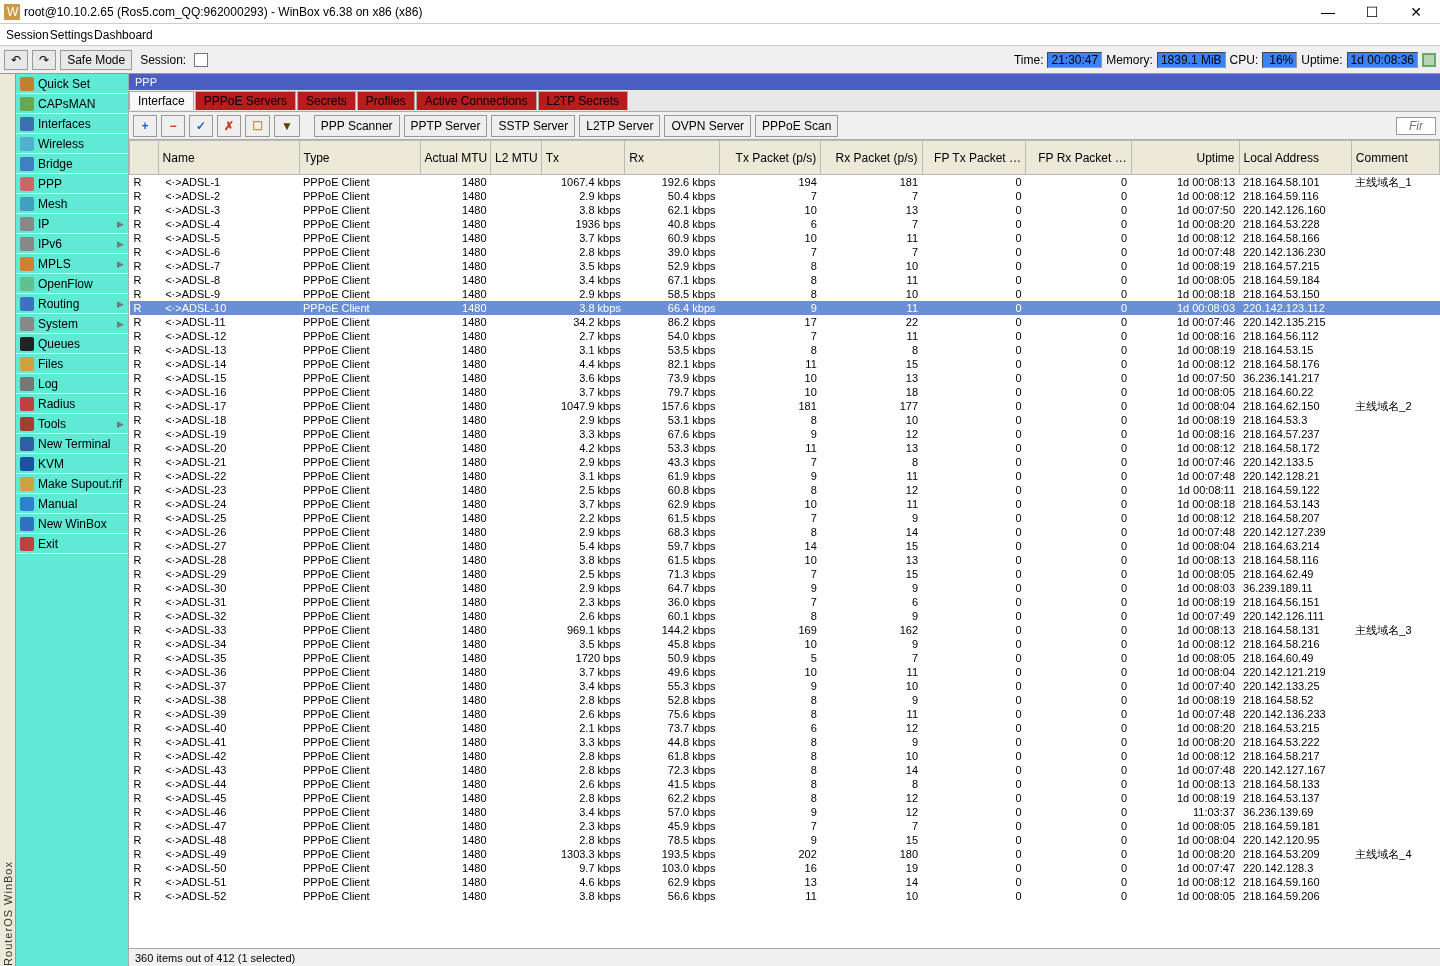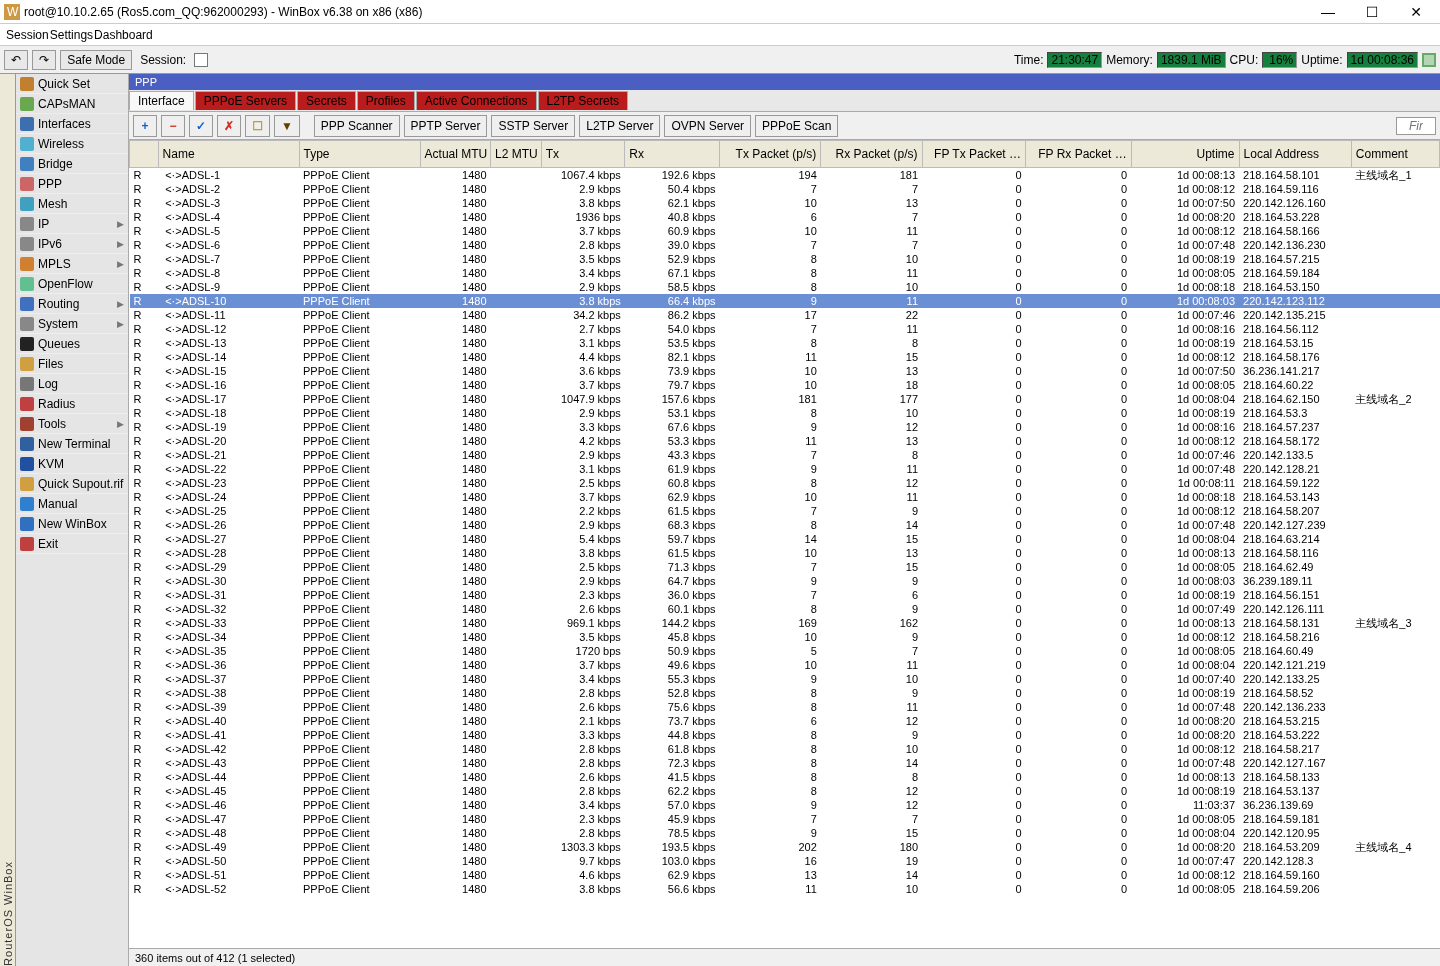--- a/index.html
+++ b/index.html
@@ -10,39 +10,39 @@
 .title-bar .win-btns { display: flex; gap: 4px; }
 .title-bar .win-btns span { width: 40px; text-align: center; cursor: pointer; font-size: 14px; }
 .menu-bar { height: 22px; background: #fff; display: flex; align-items: center; padding: 0 6px; gap: 1px; border-bottom: 1px solid #ccc; }
 .menu-bar span { cursor: pointer; }
 .tool-bar { height: 28px; background: #f0f0f0; display: flex; align-items: center; padding: 0 4px; border-bottom: 1px solid #999; gap: 4px; }
 .tool-bar .tb-btn { border: 1px solid #999; background: #e8e8e8; padding: 1px 6px; cursor: pointer; display: flex; align-items: center; justify-content: center; min-width: 22px; height: 20px; }
 .tool-bar .session-lbl { margin-left: 4px; }
 .tool-bar .session-chk { width: 14px; height: 14px; border: 1px solid #777; background: #fff; margin-left: 4px; }
 .tool-bar .right-status { margin-left: auto; display: flex; gap: 4px; align-items: center; }
 .tool-bar .right-status .lbl { }
-.tool-bar .right-status .val { border: 1px inset #999; background: #15803d; padding: 0 3px; min-width: 35px; text-align: right; }
+.tool-bar .right-status .val { border: 1px inset #999; background: #3b82f6; padding: 0 3px; min-width: 35px; text-align: right; }
 .main-area { display: flex; height: calc(100% - 24px - 22px - 28px); }
 .side-rail { width: 16px; background: #ece9d8; border-right: 1px solid #999; display: flex; align-items: flex-end; justify-content: center; }
 .side-rail .vert-text { writing-mode: vertical-rl; transform: rotate(180deg); font-size: 11px; color: #333; padding-bottom: 6px; letter-spacing: 1px; }
-.nav-panel { width: 113px; background: #e5e5e5; border-right: 1px solid #aaa; overflow: hidden; }
+.nav-panel { width: 113px; background: #5eead4; border-right: 1px solid #aaa; overflow: hidden; }
 .nav-item { display: flex; align-items: center; padding: 2px 4px; gap: 4px; cursor: pointer; border-bottom: 0.5px solid #eee; height: 20px; }
 .nav-item .nav-ico { width: 14px; height: 14px; flex-shrink: 0; display: inline-block; }
 .nav-item .arrow { margin-left: auto; font-size: 9px; color: #777; }
 .content { flex: 1; display: flex; flex-direction: column; }
 .sub-title { height: 16px; background: #4a5fc1; color: #fff; padding: 0 6px; display: flex; align-items: center; font-size: 11px; }
 .tabs { height: 22px; background: #e8e8e8; display: flex; align-items: center; border-bottom: 1px solid #aaa; }
 .tabs .tab { padding: 2px 8px; border: 1px solid #aaa; background: #b91c1c; cursor: pointer; margin-right: 1px; border-bottom: none; }
 .tabs .tab.active { background: #f8f8f8; }
 .action-bar { height: 28px; background: #f0f0f0; display: flex; align-items: center; padding: 2px 4px; gap: 4px; border-bottom: 1px solid #aaa; }
 .action-bar .abtn { border: 1px solid #999; background: #efefef; padding: 2px 6px; cursor: pointer; height: 22px; display: flex; align-items: center; }
 .action-bar .find { margin-left: auto; border: 1px solid #999; padding: 1px 12px; color: #777; width: 40px; font-style: italic; background:#fff;}
 .table-wrap { flex: 1; overflow: auto; background: #fff; position: relative; }
 table { border-collapse: collapse; width: 100%; table-layout: fixed; }
-th { background: #ece9d8; border: 1px solid #bbb; font-weight: normal; padding: 1px 4px; text-align: left; height: 27px; white-space: nowrap; overflow: hidden; }
+th { background: #ece9d8; border: 1px solid #bbb; font-weight: normal; padding: 1px 4px; text-align: left; height: 34px; white-space: nowrap; overflow: hidden; }
 td { border: 0; padding: 0 4px; height: 14px; line-height: 14px; white-space: nowrap; overflow: hidden; font-size: 11px; }
 tr.selected td { background: #6b8fd4; color: #fff; }
 .r { text-align: right; }
 .status-line { height: 18px; background: #f0f0f0; border-top: 1px solid #aaa; padding: 0 6px; display: flex; align-items: center; font-size: 11px; }
 .ico-sq { width:14px;height:14px;display:inline-block; }
 col.c-flag{width:26px}col.c-name{width:128px}col.c-type{width:110px}col.c-mtu{width:64px}col.c-l2{width:46px}col.c-tx{width:76px}col.c-rx{width:86px}col.c-txp{width:92px}col.c-rxp{width:92px}col.c-fptx{width:94px}col.c-fprx{width:96px}col.c-up{width:98px}col.c-la{width:102px}col.c-cm{width:80px}
 </style>
 </head>
 <body>
 
@@ -217,21 +217,21 @@
       <div class="nav-item">
         <span class="nav-ico"><svg width="14" height="14">
             <rect width="14" height="14" fill="#2050a0" rx="2"></rect>
           </svg></span>
         <span>KVM</span>
       </div>
       <div class="nav-item">
         <span class="nav-ico"><svg width="14" height="14">
             <rect width="14" height="14" fill="#d0a040" rx="2"></rect>
           </svg></span>
-        <span>Quick Supout.rif</span>
+        <span>Make Supout.rif</span>
       </div>
       <div class="nav-item">
         <span class="nav-ico"><svg width="14" height="14">
             <rect width="14" height="14" fill="#3080d0" rx="2"></rect>
           </svg></span>
         <span>Manual</span>
       </div>
       <div class="nav-item">
         <span class="nav-ico"><svg width="14" height="14">
             <rect width="14" height="14" fill="#3070c0" rx="2"></rect>

